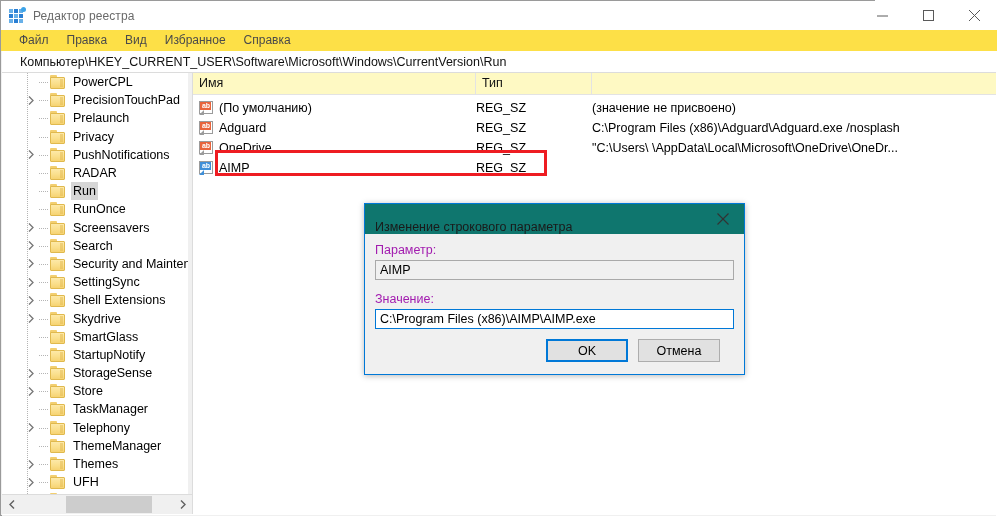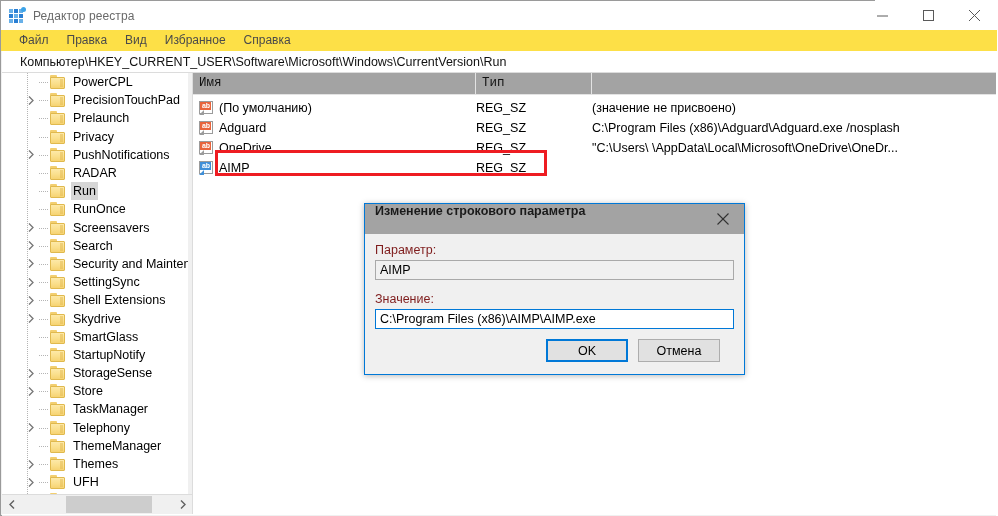--- a/index.html
+++ b/index.html
@@ -162,21 +162,21 @@
   .hscroll .thumb{
     position:absolute;top:1px;left:64px;width:86px;height:17px;background:#cdcdcd;
   }
 
   
   .listpane{
     position:absolute;left:190px;top:0;width:804px;height:441px;
     background:#ffffff;border-left:1px solid #dcdcdc;box-sizing:border-box;
   }
   .list-header{
-    position:relative;height:21px;background:#a3a3a3;border-bottom:1px solid #e3e3e3;font-family:Liberation Mono, monospace;
+    position:relative;height:21px;background:#fef9c3;border-bottom:1px solid #e3e3e3;
   }
   .hcell{
     position:absolute;top:0;height:21px;line-height:21px;font-size:12.5px;color:#111;
     padding-left:6px;box-sizing:border-box;
     border-right:1px solid #e3e3e3;
   }
   .list-rows{position:relative;}
   .lrow{
     position:relative;height:20px;display:flex;align-items:flex-end;
   }
@@ -221,31 +221,30 @@
     pointer-events:none;
   }
 
   
   .dialog{
     position:absolute;left:363px;top:202px;width:381px;height:172px;
     background:#f0f0f0;border:1px solid #0078d7;box-sizing:border-box;
     box-shadow:0 1px 6px rgba(0,0,0,.28);
   }
   .dlg-title{
-    height:30px;background:#a3a3a3;display:flex;align-items:flex-start;
+    height:30px;background:#0f766e;display:flex;align-items:flex-end;
     position:relative;
-    font-weight:bold;
   }
   .dlg-title span{font-size:12.5px;color:#1a1a1a;padding-left:10px;}
   .dlg-close{
     position:absolute;right:0;top:0;width:42px;height:30px;
     display:flex;align-items:center;justify-content:center;color:#333;
   }
   .dlg-body{padding:9px 10px 0 10px;}
-  .dlg-label{font-size:12.5px;color:#7f1d1d;margin-bottom:3px;}
+  .dlg-label{font-size:12.5px;color:#a21caf;margin-bottom:3px;}
   .dlg-input{
     height:20px;background:#fff;border:1px solid #a0a0a0;box-sizing:border-box;
     font-size:12.5px;color:#000;line-height:18px;padding-left:4px;
     white-space:nowrap;overflow:hidden;
   }
   .dlg-input.readonly{background:#f0f0f0;border-color:#a9a9a9;}
   .dlg-input.focused{border:1px solid #0078d7;background:#fff;}
   .dlg-buttons{
     position:absolute;right:24px;bottom:12px;display:flex;gap:10px;
   }

